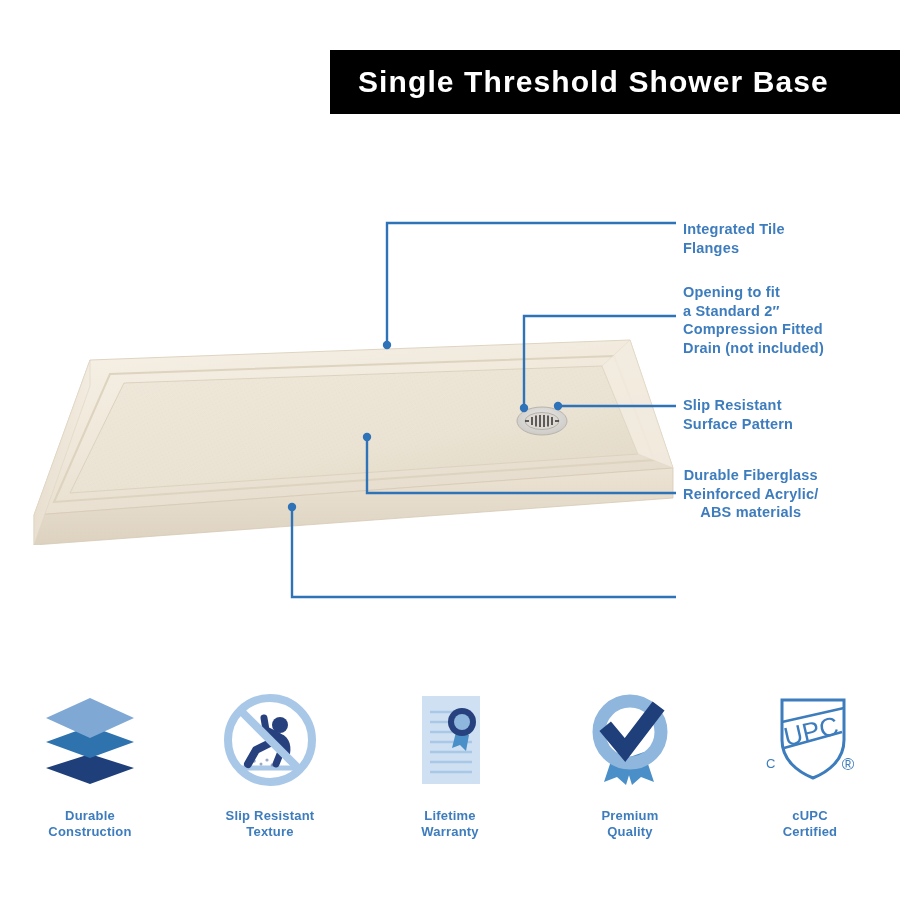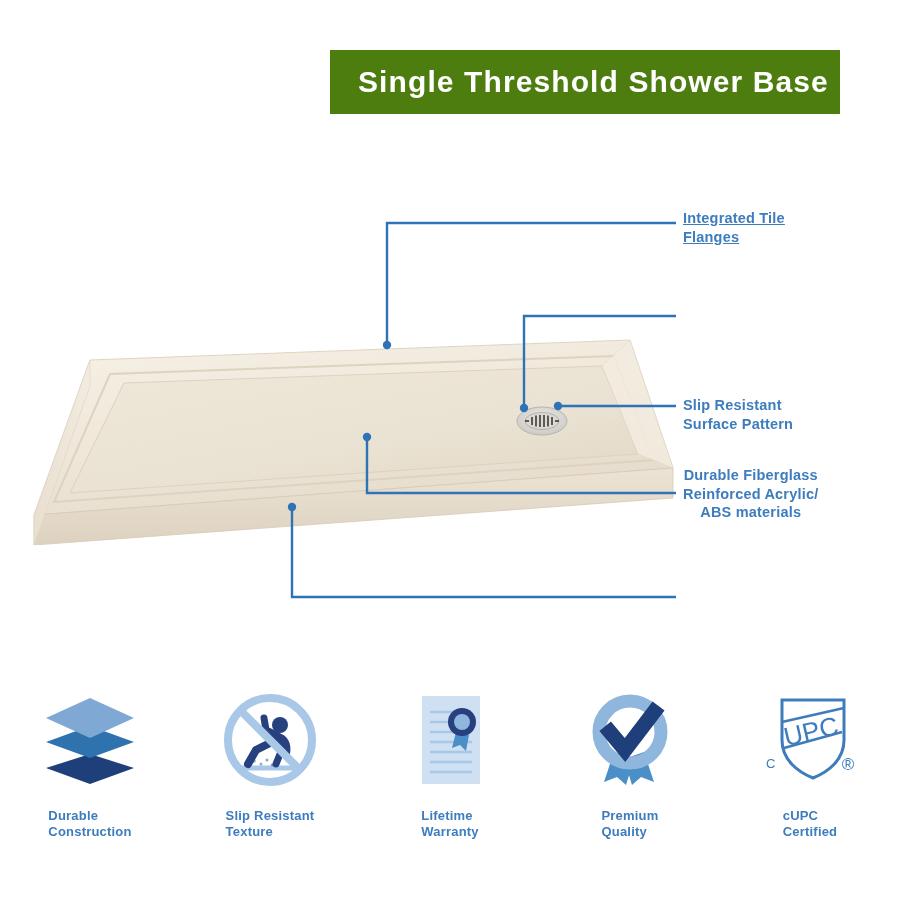--- a/index.html
+++ b/index.html
@@ -7,22 +7,22 @@
     width:900px;height:900px;
     background:#ffffff;
     font-family:"Liberation Sans", sans-serif;
     overflow:hidden;
     position:relative;
   }
   #stage{position:absolute;inset:0;width:900px;height:900px;}
 
   
   .banner{
-    position:absolute;left:330px;top:50px;width:510px;height:64px;
-    background:#4d7c0f;
+    position:absolute;left:330px;top:50px;width:570px;height:64px;
+    background:#000000;
     display:flex;align-items:center;
   }
   .banner-title{
     color:#ffffff;
     font-size:30px;
     font-weight:bold;
     letter-spacing:1.1px;
     padding-left:28px;
     white-space:nowrap;
   }
@@ -30,21 +30,21 @@
   
   .callout{
     position:absolute;
     color:#3d7cbd;
     font-size:14.5px;
     font-weight:bold;
     line-height:18.5px;
     letter-spacing:.2px;
     white-space:pre-line;
   }
-  #callout-0{left:683px;top:209px;text-decoration:underline;}
+  #callout-0{left:683px;top:220px;}
   #callout-1{left:683px;top:283px;}
   #callout-2{left:683px;top:396px;}
   #callout-3{left:683px;top:466px;text-align:center;}
   #callout-4{left:683px;top:556px;}
 
   
   #leaders{position:absolute;left:0;top:0;width:900px;height:900px;}
 
   
   #product{position:absolute;left:18px;top:330px;width:660px;height:215px;}
@@ -58,21 +58,21 @@
     flex:1 1 0;
     display:flex;flex-direction:column;align-items:center;
   }
   .feature-icon{height:100px;display:flex;align-items:center;justify-content:center;}
   .feature-label{
     margin-top:18px;
     color:#3d7cbd;
     font-size:13px;
     font-weight:bold;
     line-height:16px;
-    text-align:left;
+    text-align:center;
     letter-spacing:.2px;
     white-space:pre-line;
   }
 </style>
 </head>
 <body>
 
 <div id="stage">
 
   <div class="banner">
@@ -156,20 +156,24 @@
       <circle cx="387" cy="345" r="4.2"></circle>
       <circle cx="524" cy="408" r="4.2"></circle>
       <circle cx="558" cy="406" r="4.2"></circle>
       <circle cx="367" cy="437" r="4.2"></circle>
       <circle cx="292" cy="507" r="4.2"></circle>
     </g>
   </svg>
 
   <div class="callout" id="callout-0">Integrated Tile
 Flanges</div>
+  <div class="callout" id="callout-1">Opening to fit
+a Standard 2″
+Compression Fitted
+Drain (not included)</div>
   <div class="callout" id="callout-2">Slip Resistant
 Surface Pattern</div>
   <div class="callout" id="callout-3">Durable Fiberglass
 Reinforced Acrylic/
 ABS materials</div>
 
   <div class="features">
 
     <div class="feature">
       <div class="feature-icon">

